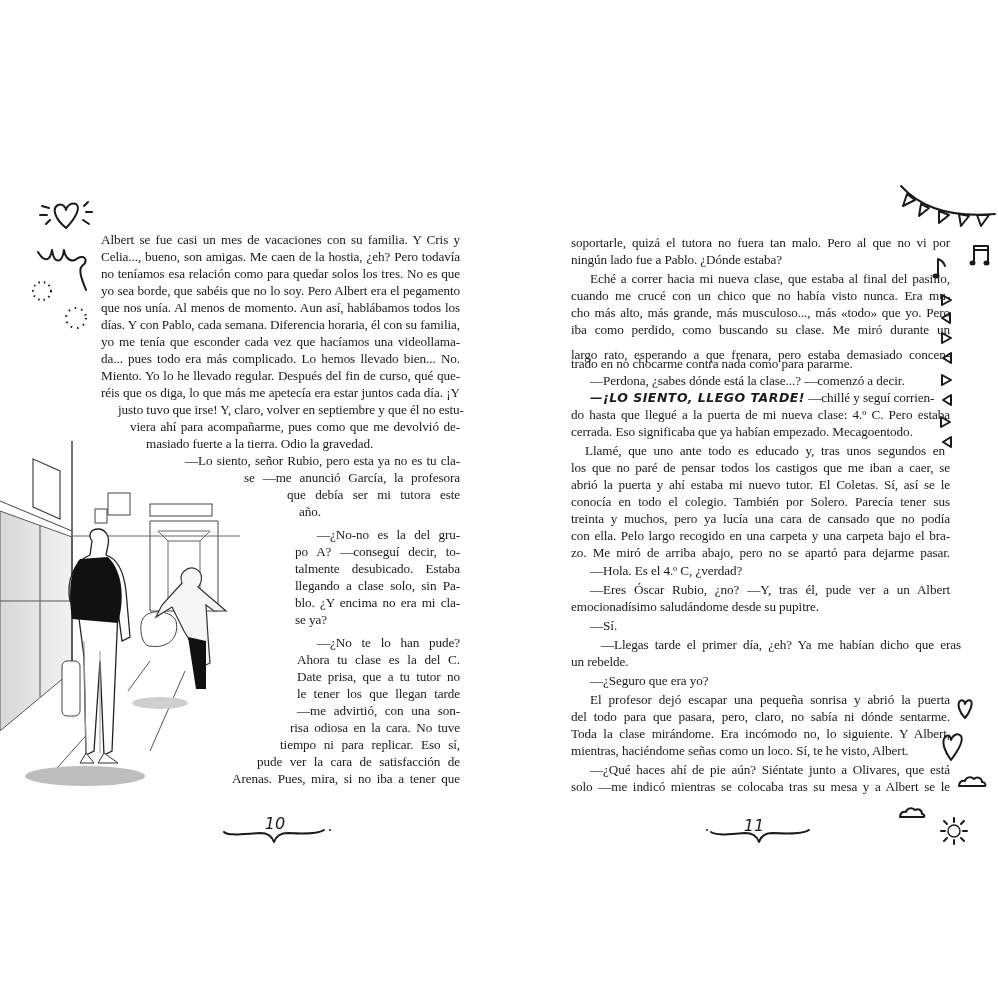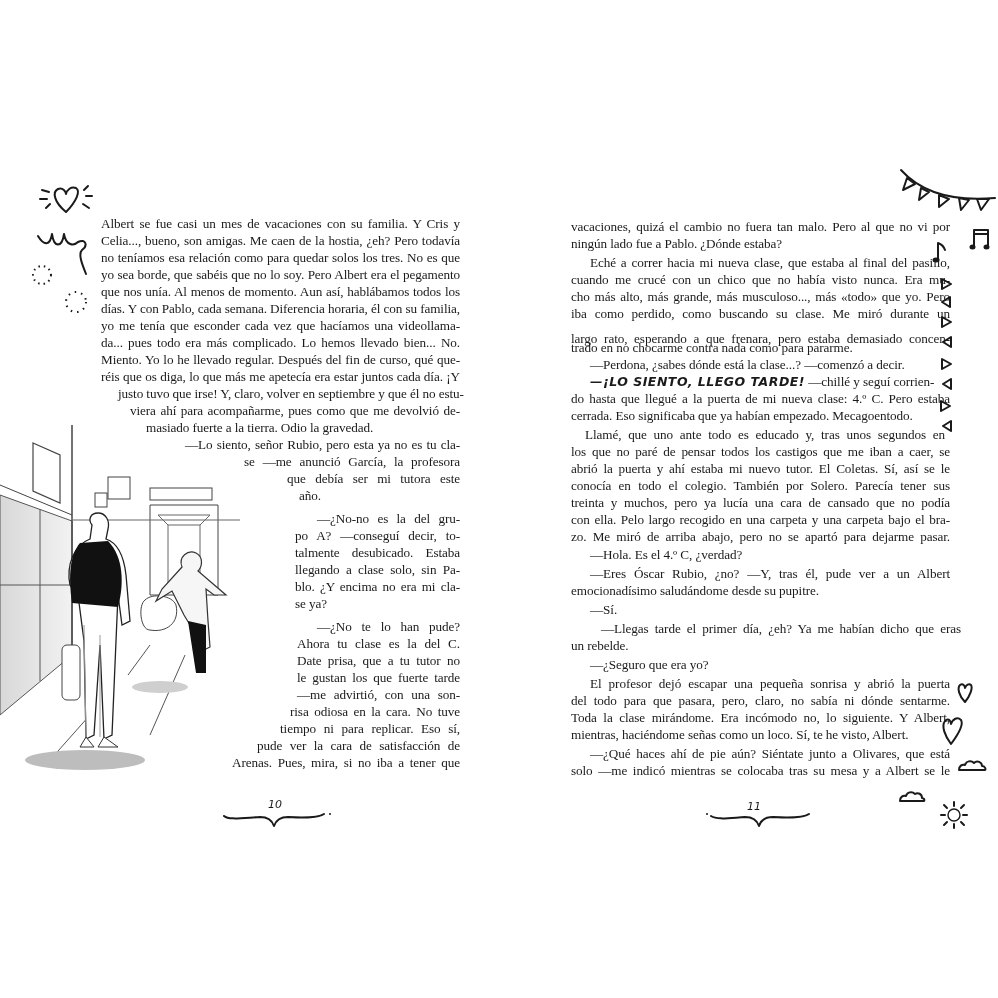--- a/index.html
+++ b/index.html
@@ -1,33 +1,33 @@
 <!DOCTYPE html>
 <html><head>
   <meta charset="utf-8">
   <style>
     html, body { margin: 0; padding: 0; }
     body {
       width: 998px; height: 998px; background: #ffffff; position: relative; overflow: hidden;
       font-family: "Liberation Serif", "DejaVu Serif", serif; color: #1a1a1a;
     }
-    .spread { position: absolute; inset: 0; }
+    .spread { position: absolute; inset: 0; margin-top: 16px; }
     .page { position: absolute; top: 0; height: 998px; }
     .page-left { left: 0; width: 499px; }
     .page-right { left: 499px; width: 499px; }
 
     .line {
       position: absolute; font-size: 13.2px; line-height: 17px; white-space: nowrap;
       text-align: justify; text-align-last: justify; letter-spacing: -0.1px;
     }
     .line.last { text-align-last: left; }
     .shout { font-family: "DejaVu Sans", sans-serif; font-style: italic; font-weight: bold; letter-spacing: 0.5px; font-size: 12.5px; }
 
     .folio {
-      position: absolute; font-family: "DejaVu Sans", sans-serif; font-style: italic; font-size: 11px; text-align: center;
+      position: absolute; font-family: "DejaVu Sans", sans-serif; font-style: italic; font-size: 16px; text-align: center;
     }
     svg { position: absolute; overflow: visible; }
     .deco { stroke: #1a1a1a; fill: none; stroke-width: 2; stroke-linecap: round; stroke-linejoin: round; }
   </style>
 </head>
 <body>
 
 <div class="spread">
 
   <div class="page page-left">
@@ -109,38 +109,38 @@
       <div class="line last" style="left:299px;top:487px;width:161px">año.</div>
       <div class="line" style="left:317px;top:510px;width:143px">—¿No-no es la del gru-</div>
       <div class="line" style="left:295px;top:527px;width:165px">po A? —conseguí decir, to-</div>
       <div class="line" style="left:295px;top:544px;width:165px">talmente desubicado. Estaba</div>
       <div class="line" style="left:295px;top:561px;width:165px">llegando a clase solo, sin Pa-</div>
       <div class="line" style="left:295px;top:578px;width:165px">blo. ¿Y encima no era mi cla-</div>
       <div class="line last" style="left:295px;top:595px;width:165px">se ya?</div>
       <div class="line" style="left:317px;top:618px;width:143px">—¿No te lo han pude?</div>
       <div class="line" style="left:297px;top:635px;width:163px">Ahora tu clase es la del C.</div>
       <div class="line" style="left:297px;top:652px;width:163px">Date prisa, que a tu tutor no</div>
-      <div class="line" style="left:297px;top:669px;width:163px">le gustan los que fuerte tarde</div>
+      <div class="line" style="left:297px;top:669px;width:163px">le tener los que llegan tarde</div>
       <div class="line" style="left:297px;top:686px;width:163px">—me advirtió, con una son-</div>
       <div class="line" style="left:290px;top:703px;width:170px">risa odiosa en la cara. No tuve</div>
       <div class="line" style="left:280px;top:720px;width:180px">tiempo ni para replicar. Eso sí,</div>
       <div class="line" style="left:257px;top:737px;width:203px">pude ver la cara de satisfacción de</div>
       <div class="line" style="left:232px;top:754px;width:228px">Arenas. Pues, mira, si no iba a tener que</div>
     </div>
 
     <div class="folio" style="left:255px;top:798px;width:40px">10</div>
     <svg style="left:222px;top:812px" width="110" height="18" viewBox="0 0 110 18">
       <path class="deco" d="M2 4 C6 8 20 6 38 5 C46 5 50 8 52 14 C54 8 58 5 66 5 C84 6 96 6 102 2" stroke-width="1.4"></path>
       <circle cx="108" cy="2" r="1" fill="#1a1a1a"></circle>
     </svg>
   </div>
 
   <div class="page page-right">
     <div>
-      <div class="line" style="left:72px;top:218px;width:379px">vacaciones, quizá el cambio no fuera tan malo. Pero al que no vi por</div>
+      <div class="line" style="left:72px;top:218px;width:379px">soportarle, quizá el tutora no fuera tan malo. Pero al que no vi por</div>
       <div class="line last" style="left:72px;top:235px;width:379px">ningún lado fue a Pablo. ¿Dónde estaba?</div>
       <div class="line" style="left:91px;top:254px;width:360px">Eché a correr hacia mi nueva clase, que estaba al final del pasillo,</div>
       <div class="line" style="left:72px;top:271px;width:379px">cuando me crucé con un chico que no había visto nunca. Era mu-</div>
       <div class="line" style="left:72px;top:288px;width:379px">cho más alto, más grande, más musculoso..., más «todo» que yo. Pero</div>
       <div class="line" style="left:72px;top:305px;width:379px">iba como perdido, como buscando su clase. Me miró durante un</div>
       <div class="line" style="left:72px;top:330px;width:379px">largo rato, esperando a que frenara, pero estaba demasiado concen-</div>
       <div class="line last" style="left:72px;top:339px;width:379px">trado en no chocarme contra nada como para pararme.</div>
       <div class="line last" style="left:91px;top:356px;width:360px">—Perdona, ¿sabes dónde está la clase...? —comenzó a decir.</div>
       <div class="line" style="left:91px;top:373px;width:360px;text-align-last:left">
         <span class="shout">—</span><span class="shout">¡LO SIENTO, LLEGO TARDE!</span><span> —chillé y seguí corrien-</span>

